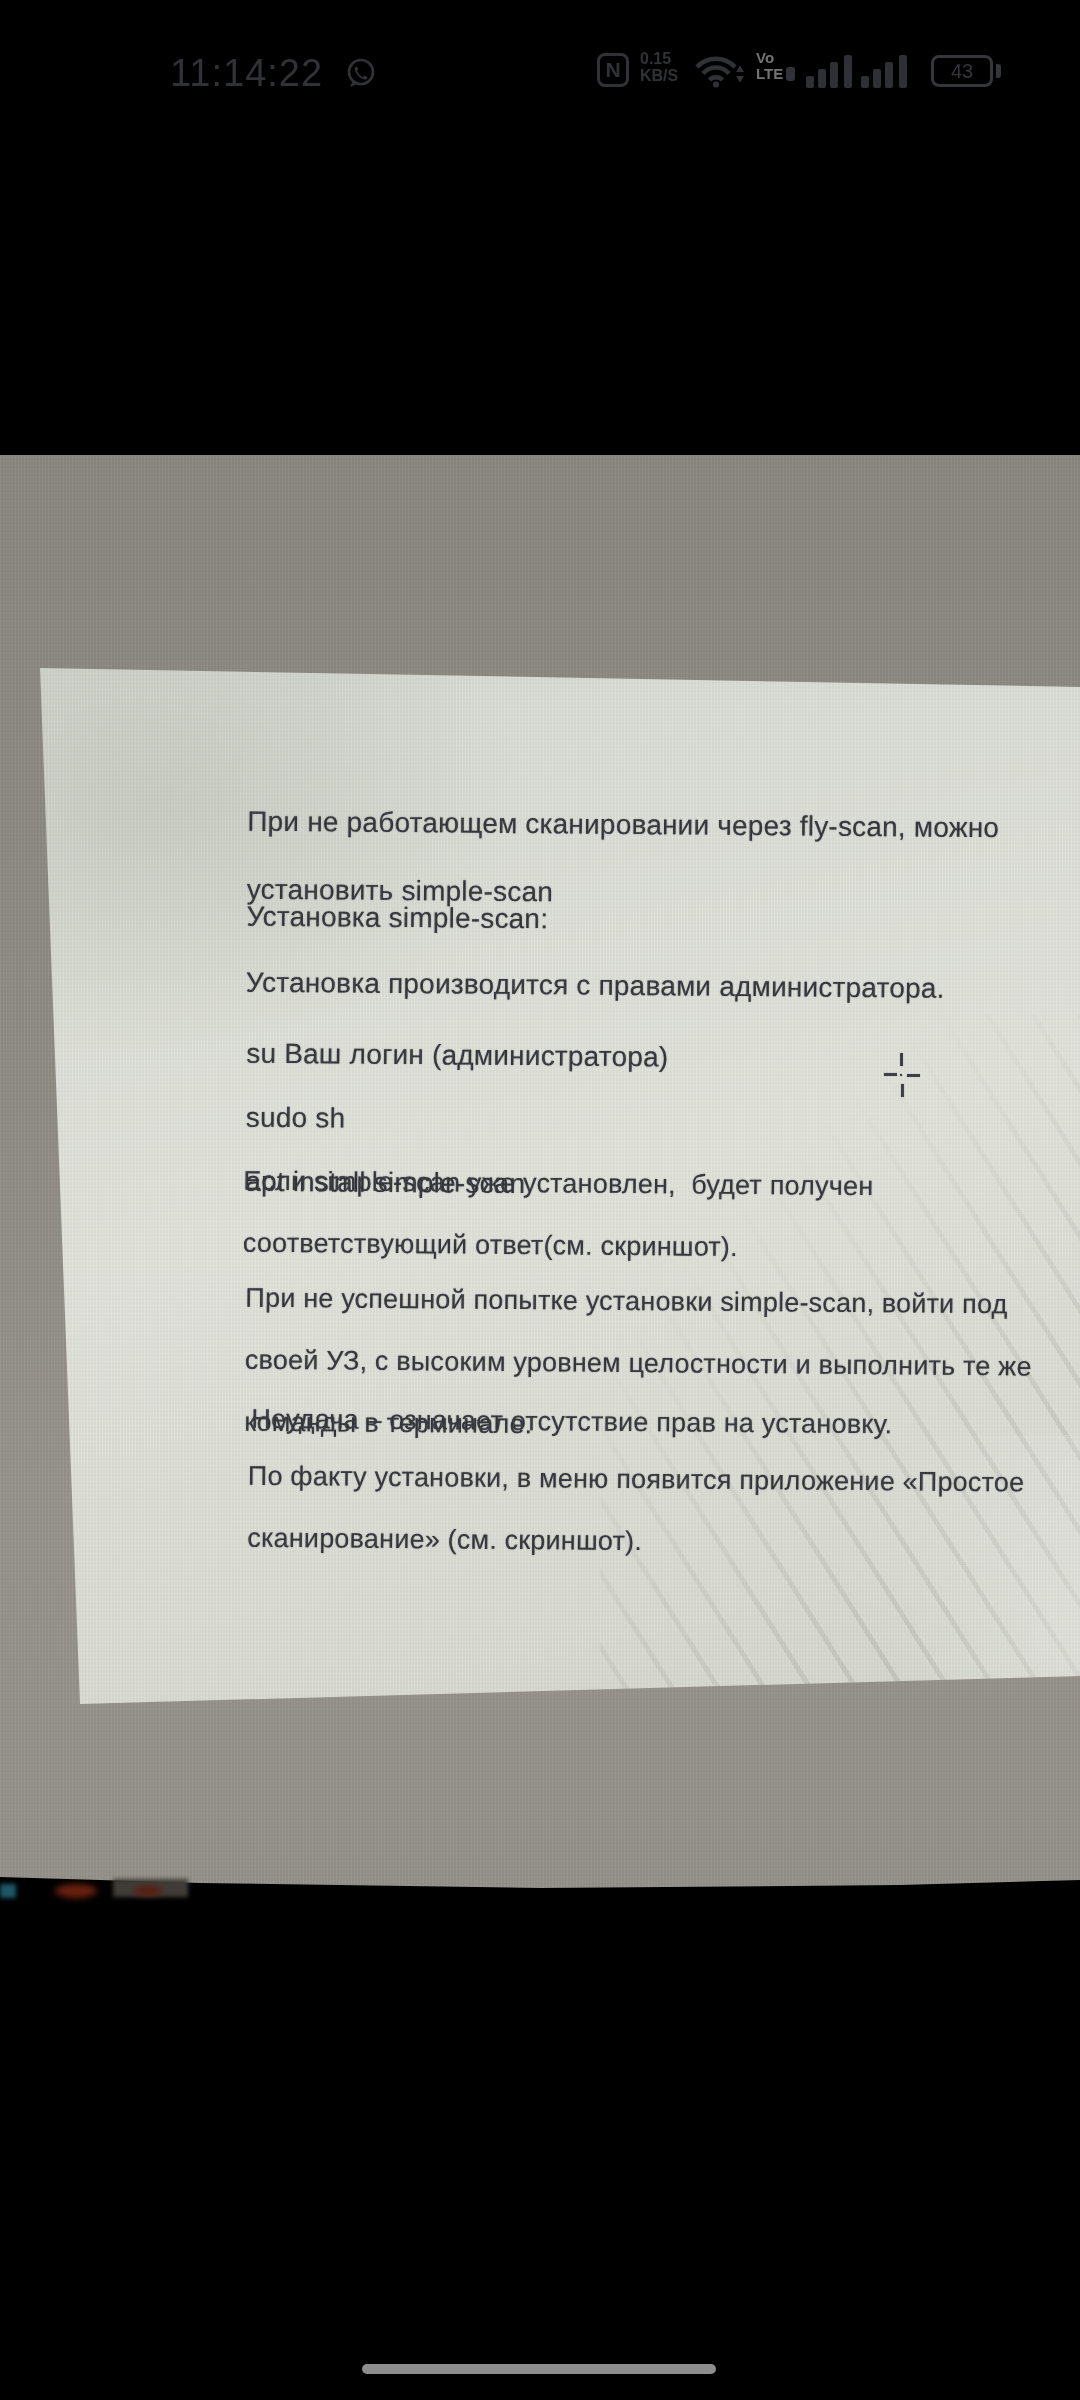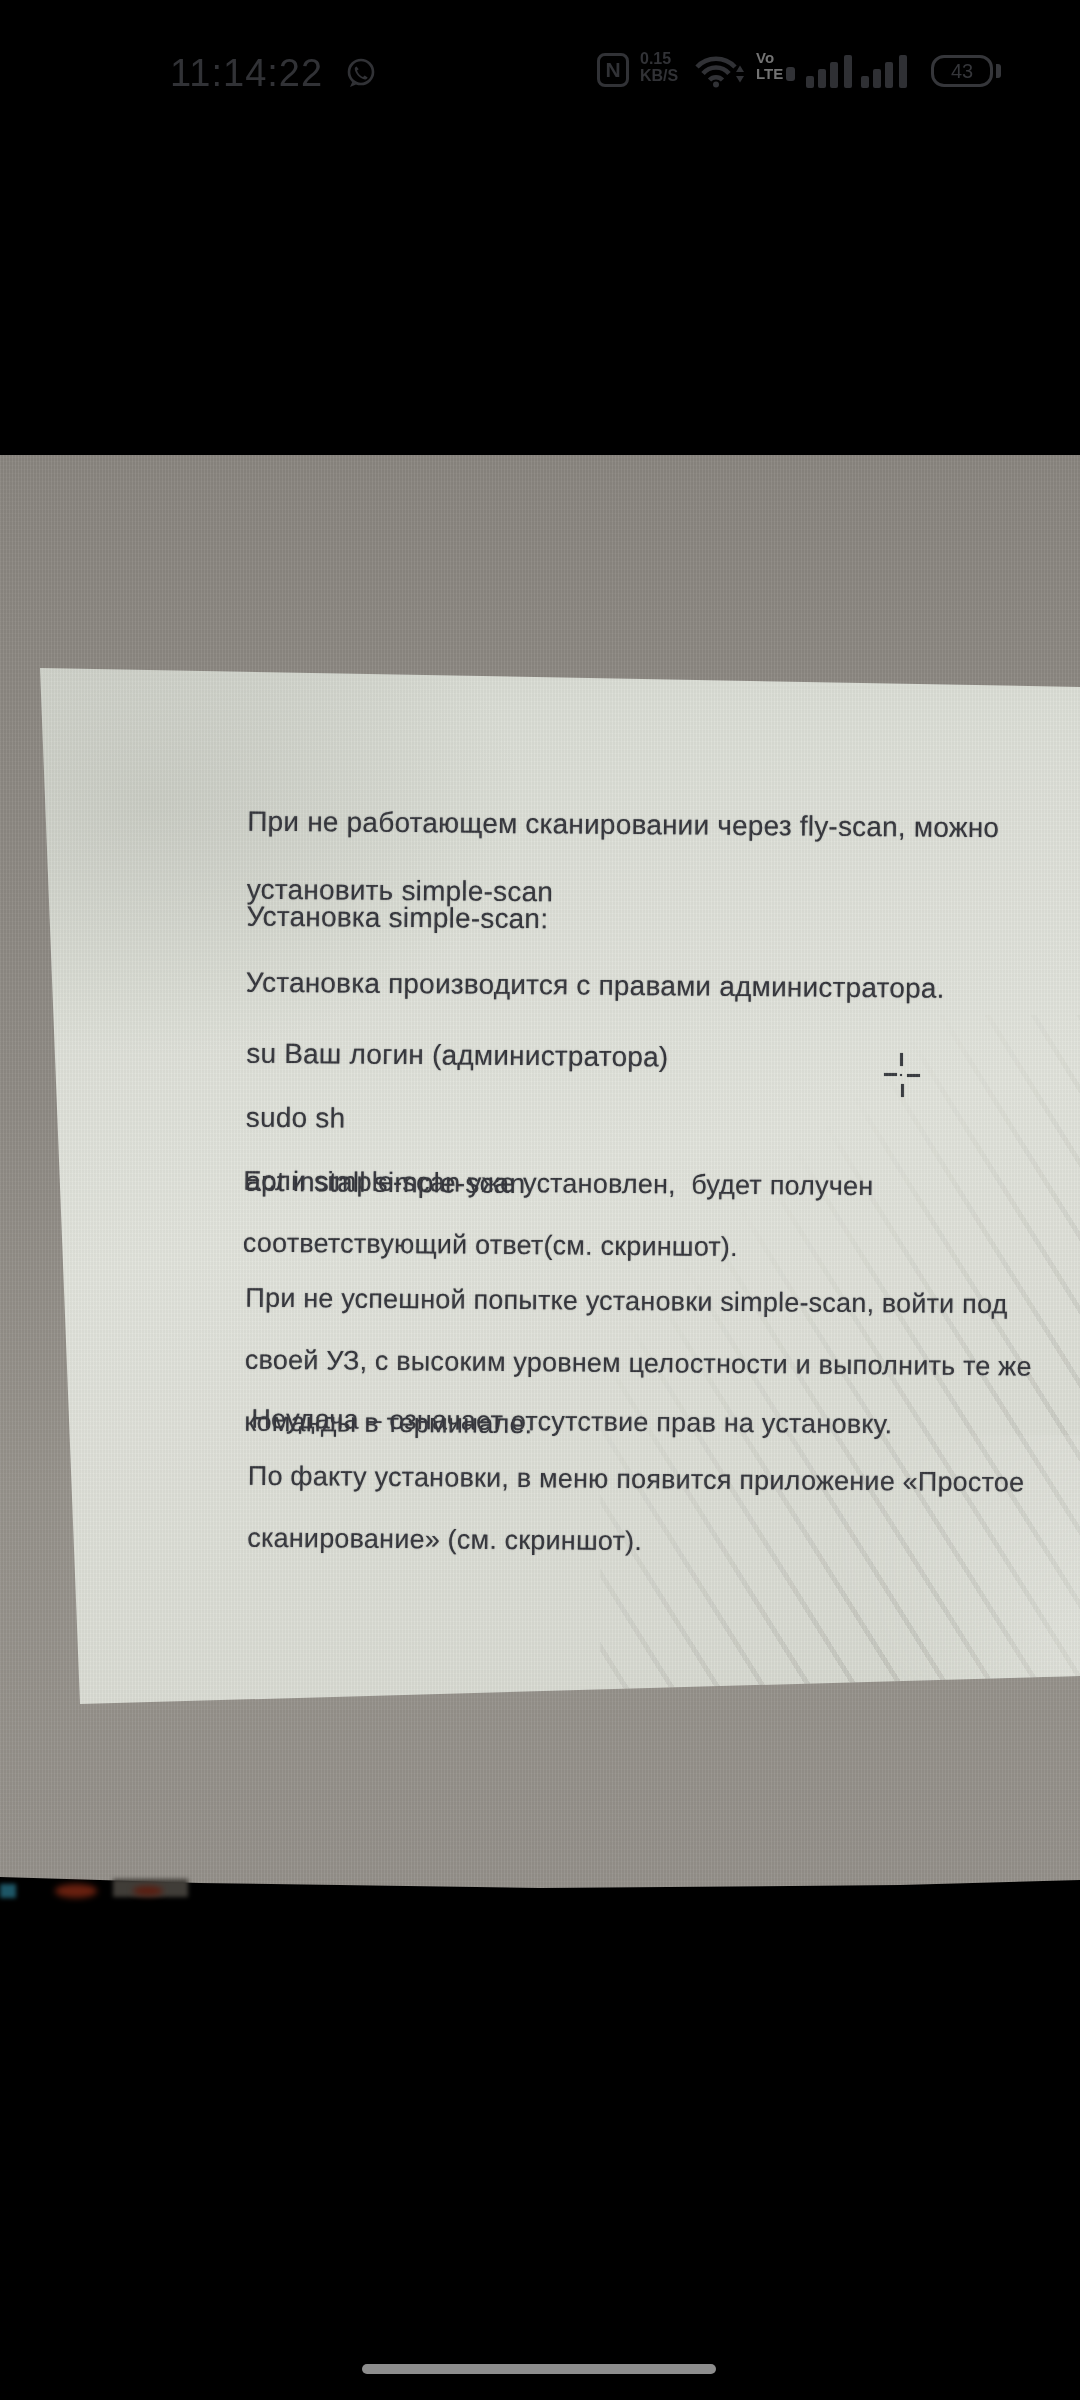--- a/index.html
+++ b/index.html
@@ -14,21 +14,21 @@
   .nfc{left:597px;top:53px;width:26px;height:28px;border:3px solid #313236;border-radius:8px;
        display:flex;align-items:center;justify-content:center;font-size:21px;font-weight:bold;color:#313236;}
   .speed{left:640px;top:50px;text-align:left;font-weight:bold;font-size:16px;line-height:17px;color:#313236;}
   .wifi{left:695px;top:52px;width:52px;height:38px;}
   .volte{left:756px;top:50px;font-weight:bold;font-size:15px;line-height:16px;color:#737373;}
   .volte .hd{display:inline-block;width:9px;height:14px;background:#313236;border-radius:3px;margin-left:3px;vertical-align:-2px;}
   .bars{position:absolute;top:54px;height:34px;display:flex;align-items:flex-end;gap:4px;}
   .bars1{left:806px;} .bars2{left:861px;}
   .bars div{width:8px;border-radius:2px;background:#2f3034;}
   .b1{height:12px;} .b2{height:19px;} .b3{height:26px;} .b4{height:33px;margin-left:2px;}
-  .battery{left:931px;top:55px;width:56px;height:26px;border:3px solid #35363a;border-radius:13px;
+  .battery{left:931px;top:55px;width:56px;height:26px;border:3px solid #35363a;border-radius:8px;
            display:flex;align-items:center;justify-content:center;font-size:20px;color:#35363a;}
   .bat-nub{left:996px;top:64px;width:5px;height:14px;border-radius:0 3px 3px 0;background:#35363a;}
 
   
   .photo{position:absolute;left:0;top:455px;width:1080px;height:1447px;
          background:linear-gradient(180deg,#8a8680 0%,#8c8882 14%,#8f8b85 45%,#97938c 72%,#94908a 100%);
          clip-path:polygon(0 0,1080px 0,1080px 1425px,900px 1430px,540px 1433px,200px 1428px,0 1422px);}
   .grain{position:absolute;inset:0;pointer-events:none;
          background:repeating-linear-gradient(90deg,rgba(255,255,255,.05) 0 1px,rgba(0,0,0,.025) 1px 3px),
                     repeating-linear-gradient(0deg,rgba(255,255,255,.02) 0 1px,rgba(0,0,0,.015) 1px 4px);}

